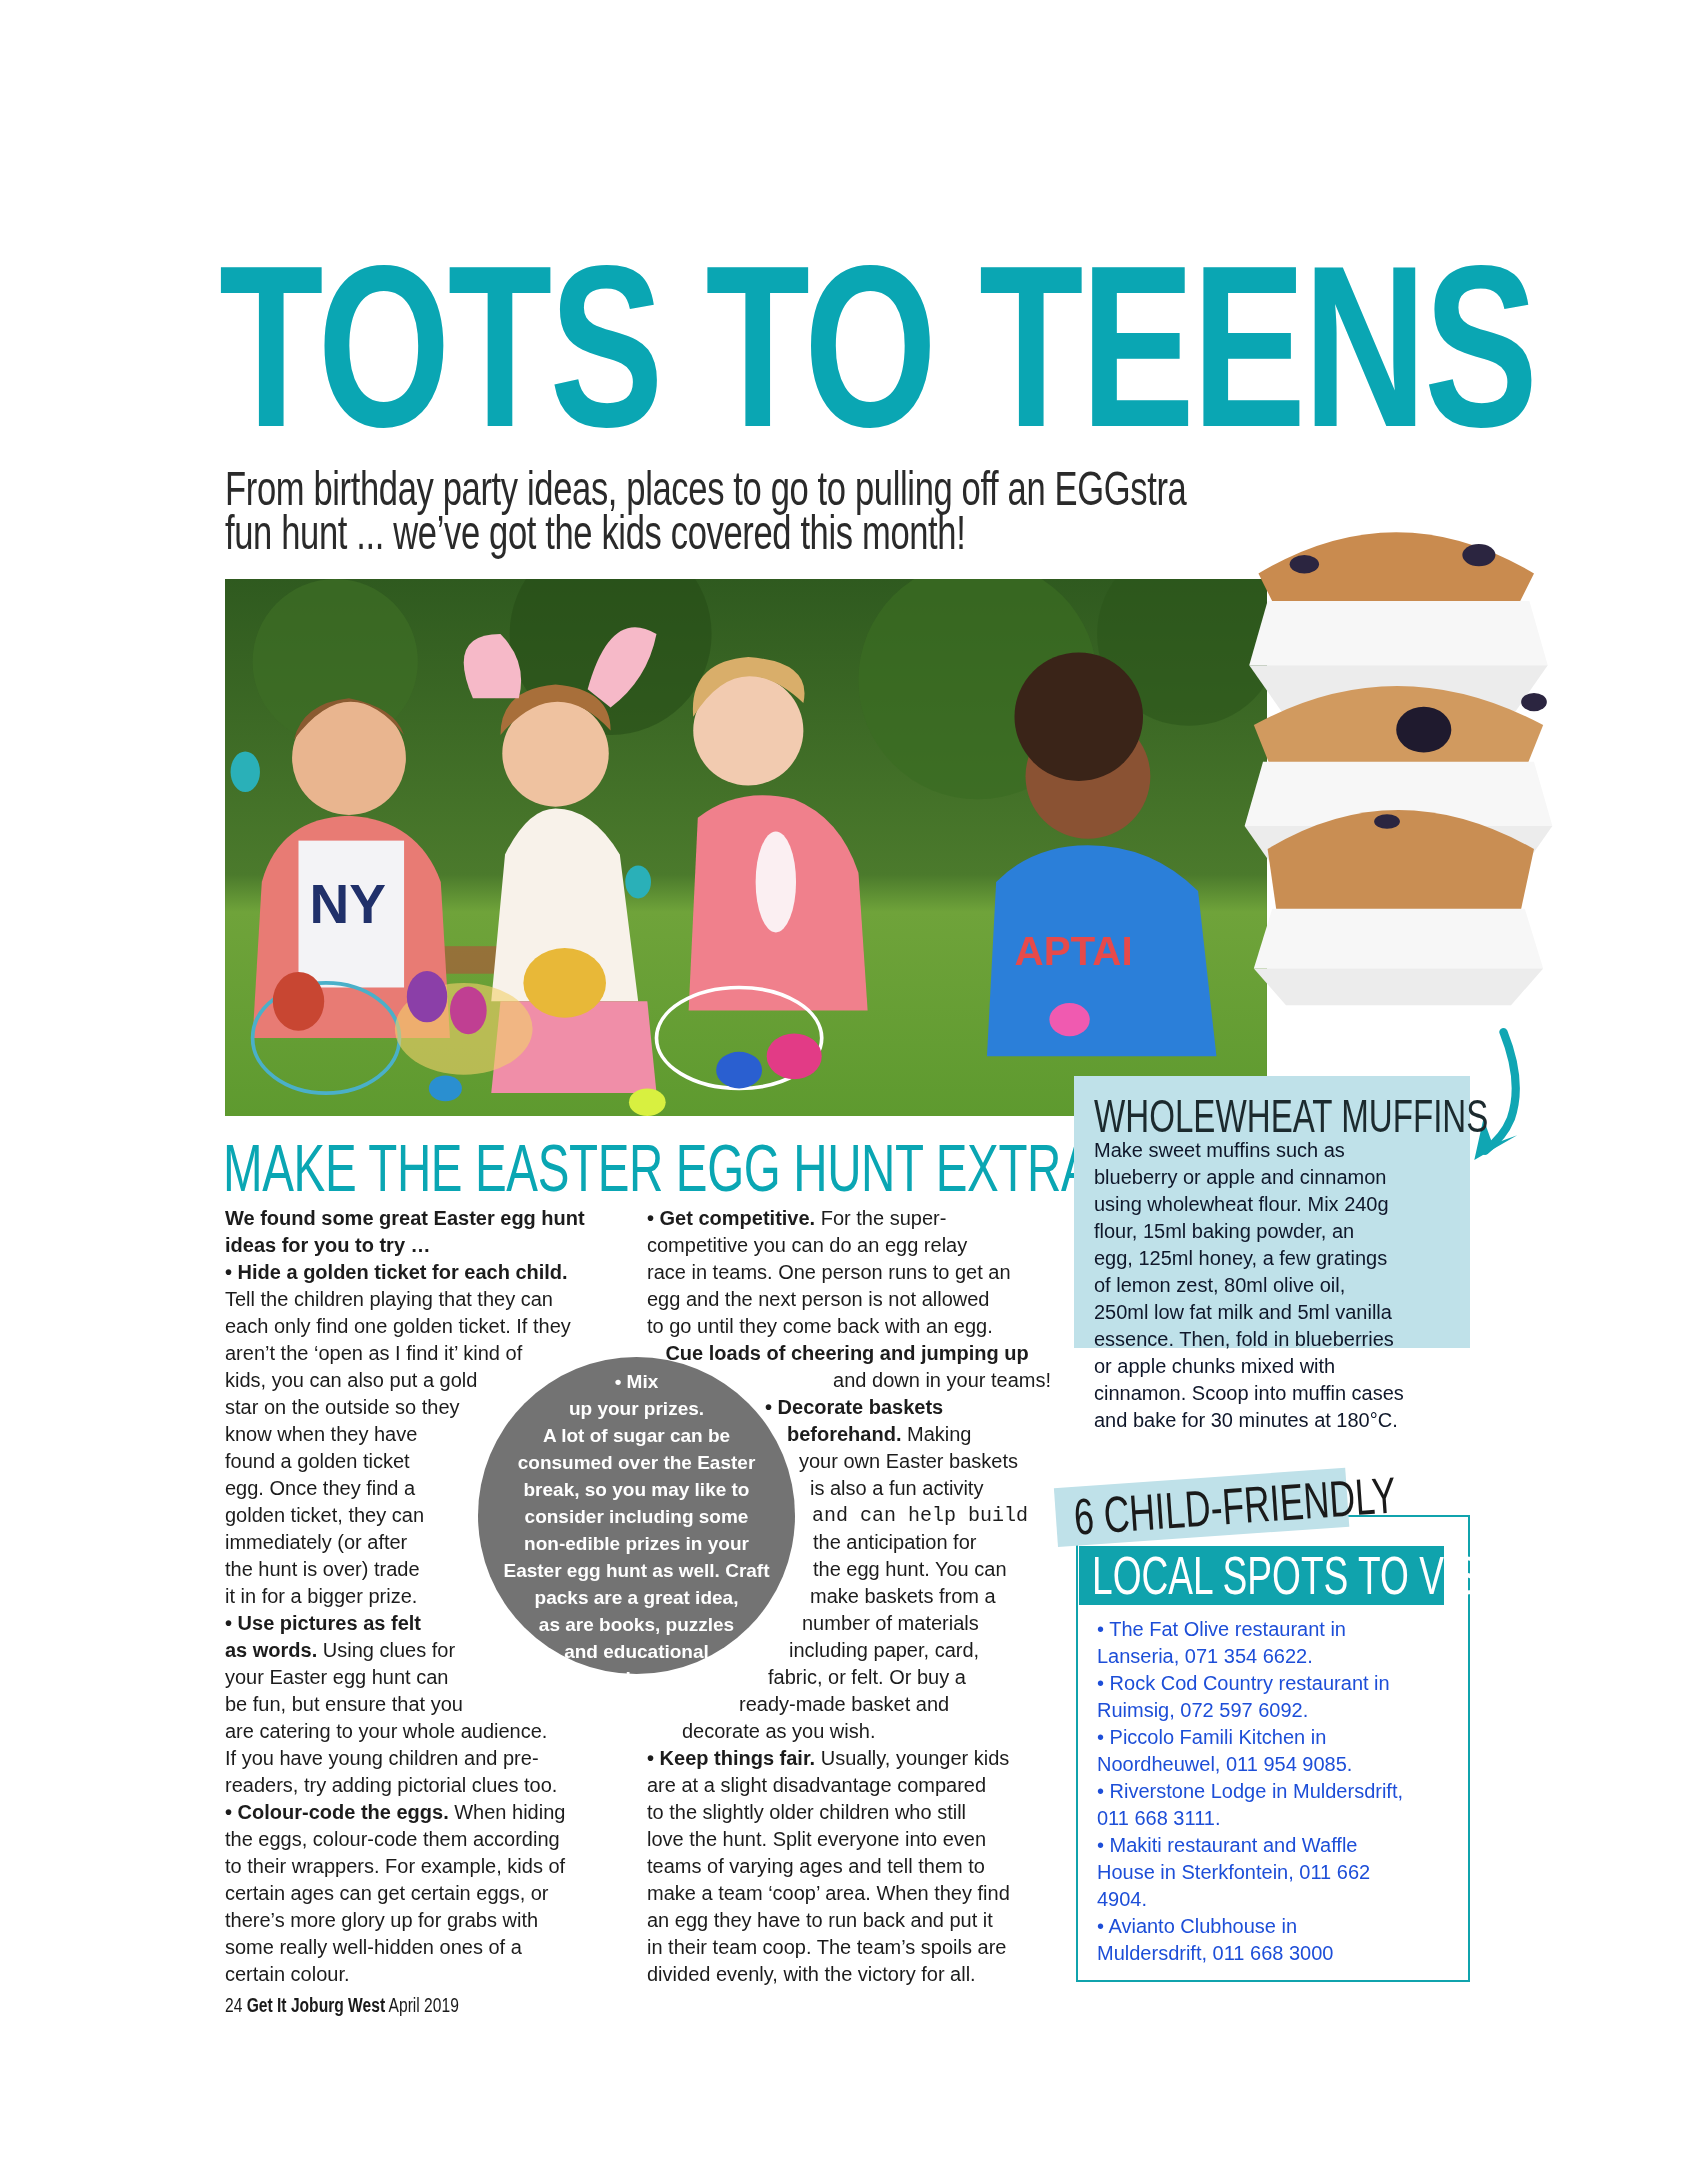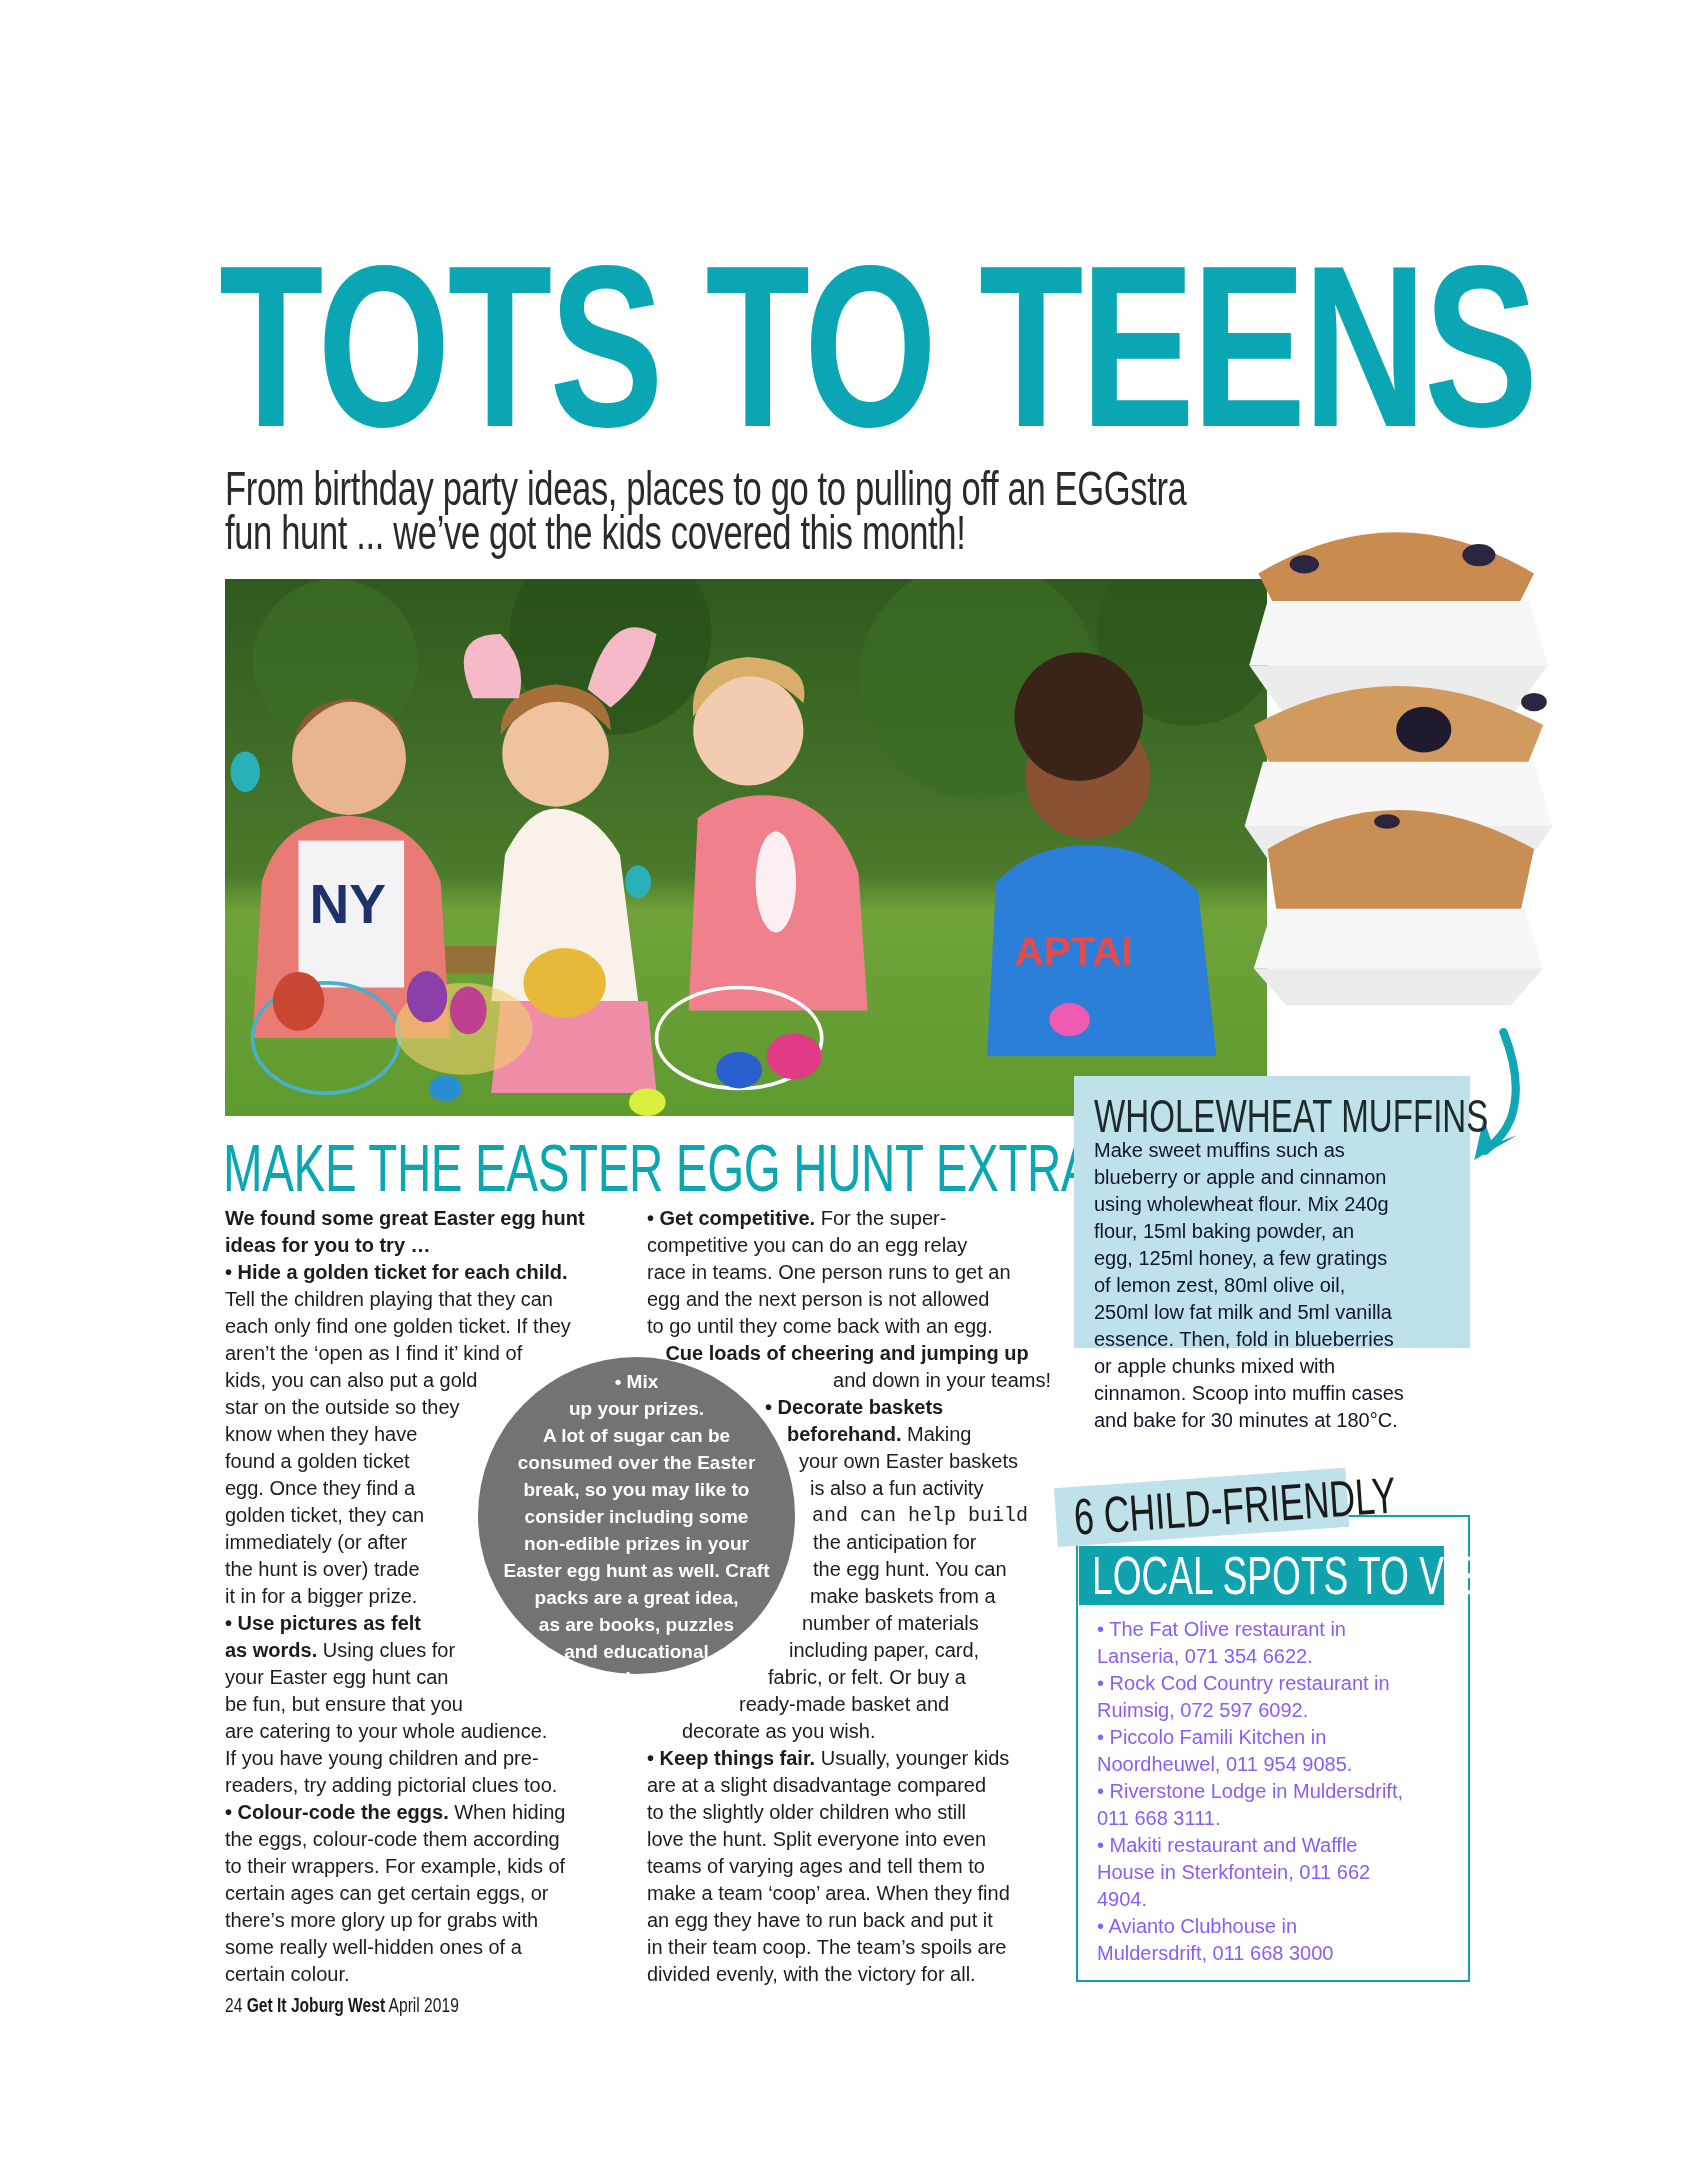--- a/index.html
+++ b/index.html
@@ -34,21 +34,21 @@
   .muffin-box { left:1074px; top:1076px; width:396px; height:272px; background:#bfe1e9; }
   .muffin-box .mtitle { position:absolute; left:20px; top:16.5px; font-size:46px; line-height:46px; color:#1c2a2e; transform:scaleX(0.72); transform-origin:left top; white-space:nowrap; font-weight:400; }
   .muffin-box .mbody { position:absolute; left:20px; top:61px; width:367px; font-size:20px; line-height:27px; color:#0f172a; }
 
   .spots-border { left:1076px; top:1515px; width:390px; height:463px; border:2.8px solid #10a3ad; border-left-width:2.8px; }
   .spots-white-gap { left:1070px; top:1506px; width:152px; height:20px; background:#fff; }
   .tilt-label { left:1058px; top:1488px; width:292px; height:59px; background:#bfe1e9; transform:rotate(-4deg); transform-origin:left bottom; }
   .tilt-label span { position:absolute; left:18.4px; top:3.7px; font-size:51px; line-height:53px; color:#1a1a1a; transform:scaleX(0.7); transform-origin:left top; white-space:nowrap; }
   .local-bar { left:1079px; top:1546px; width:365px; height:59px; background:#10a3ad; }
   .local-bar span { position:absolute; left:13px; top:1.8px; font-size:53px; line-height:55px; color:#ffffff; transform:scaleX(0.7); transform-origin:left top; white-space:nowrap; }
-  .spots-list { left:1097px; top:1616px; width:367px; font-size:20px; line-height:27px; color:#8b5cf6; }
+  .spots-list { left:1097px; top:1616px; width:367px; font-size:20px; line-height:27px; color:#1d4ed8; }
   .spots-list .line { height:27px; }
 
   .footer { left:225px; top:1993px; font-size:20px; line-height:24px; color:#1a1a1a; transform:scaleX(0.78); transform-origin:left top; white-space:nowrap; }
   .footer b { font-weight:700; }
 </style>
 </head>
 <body>
 
 <div class="abs title">TOTS TO TEENS</div>
 

